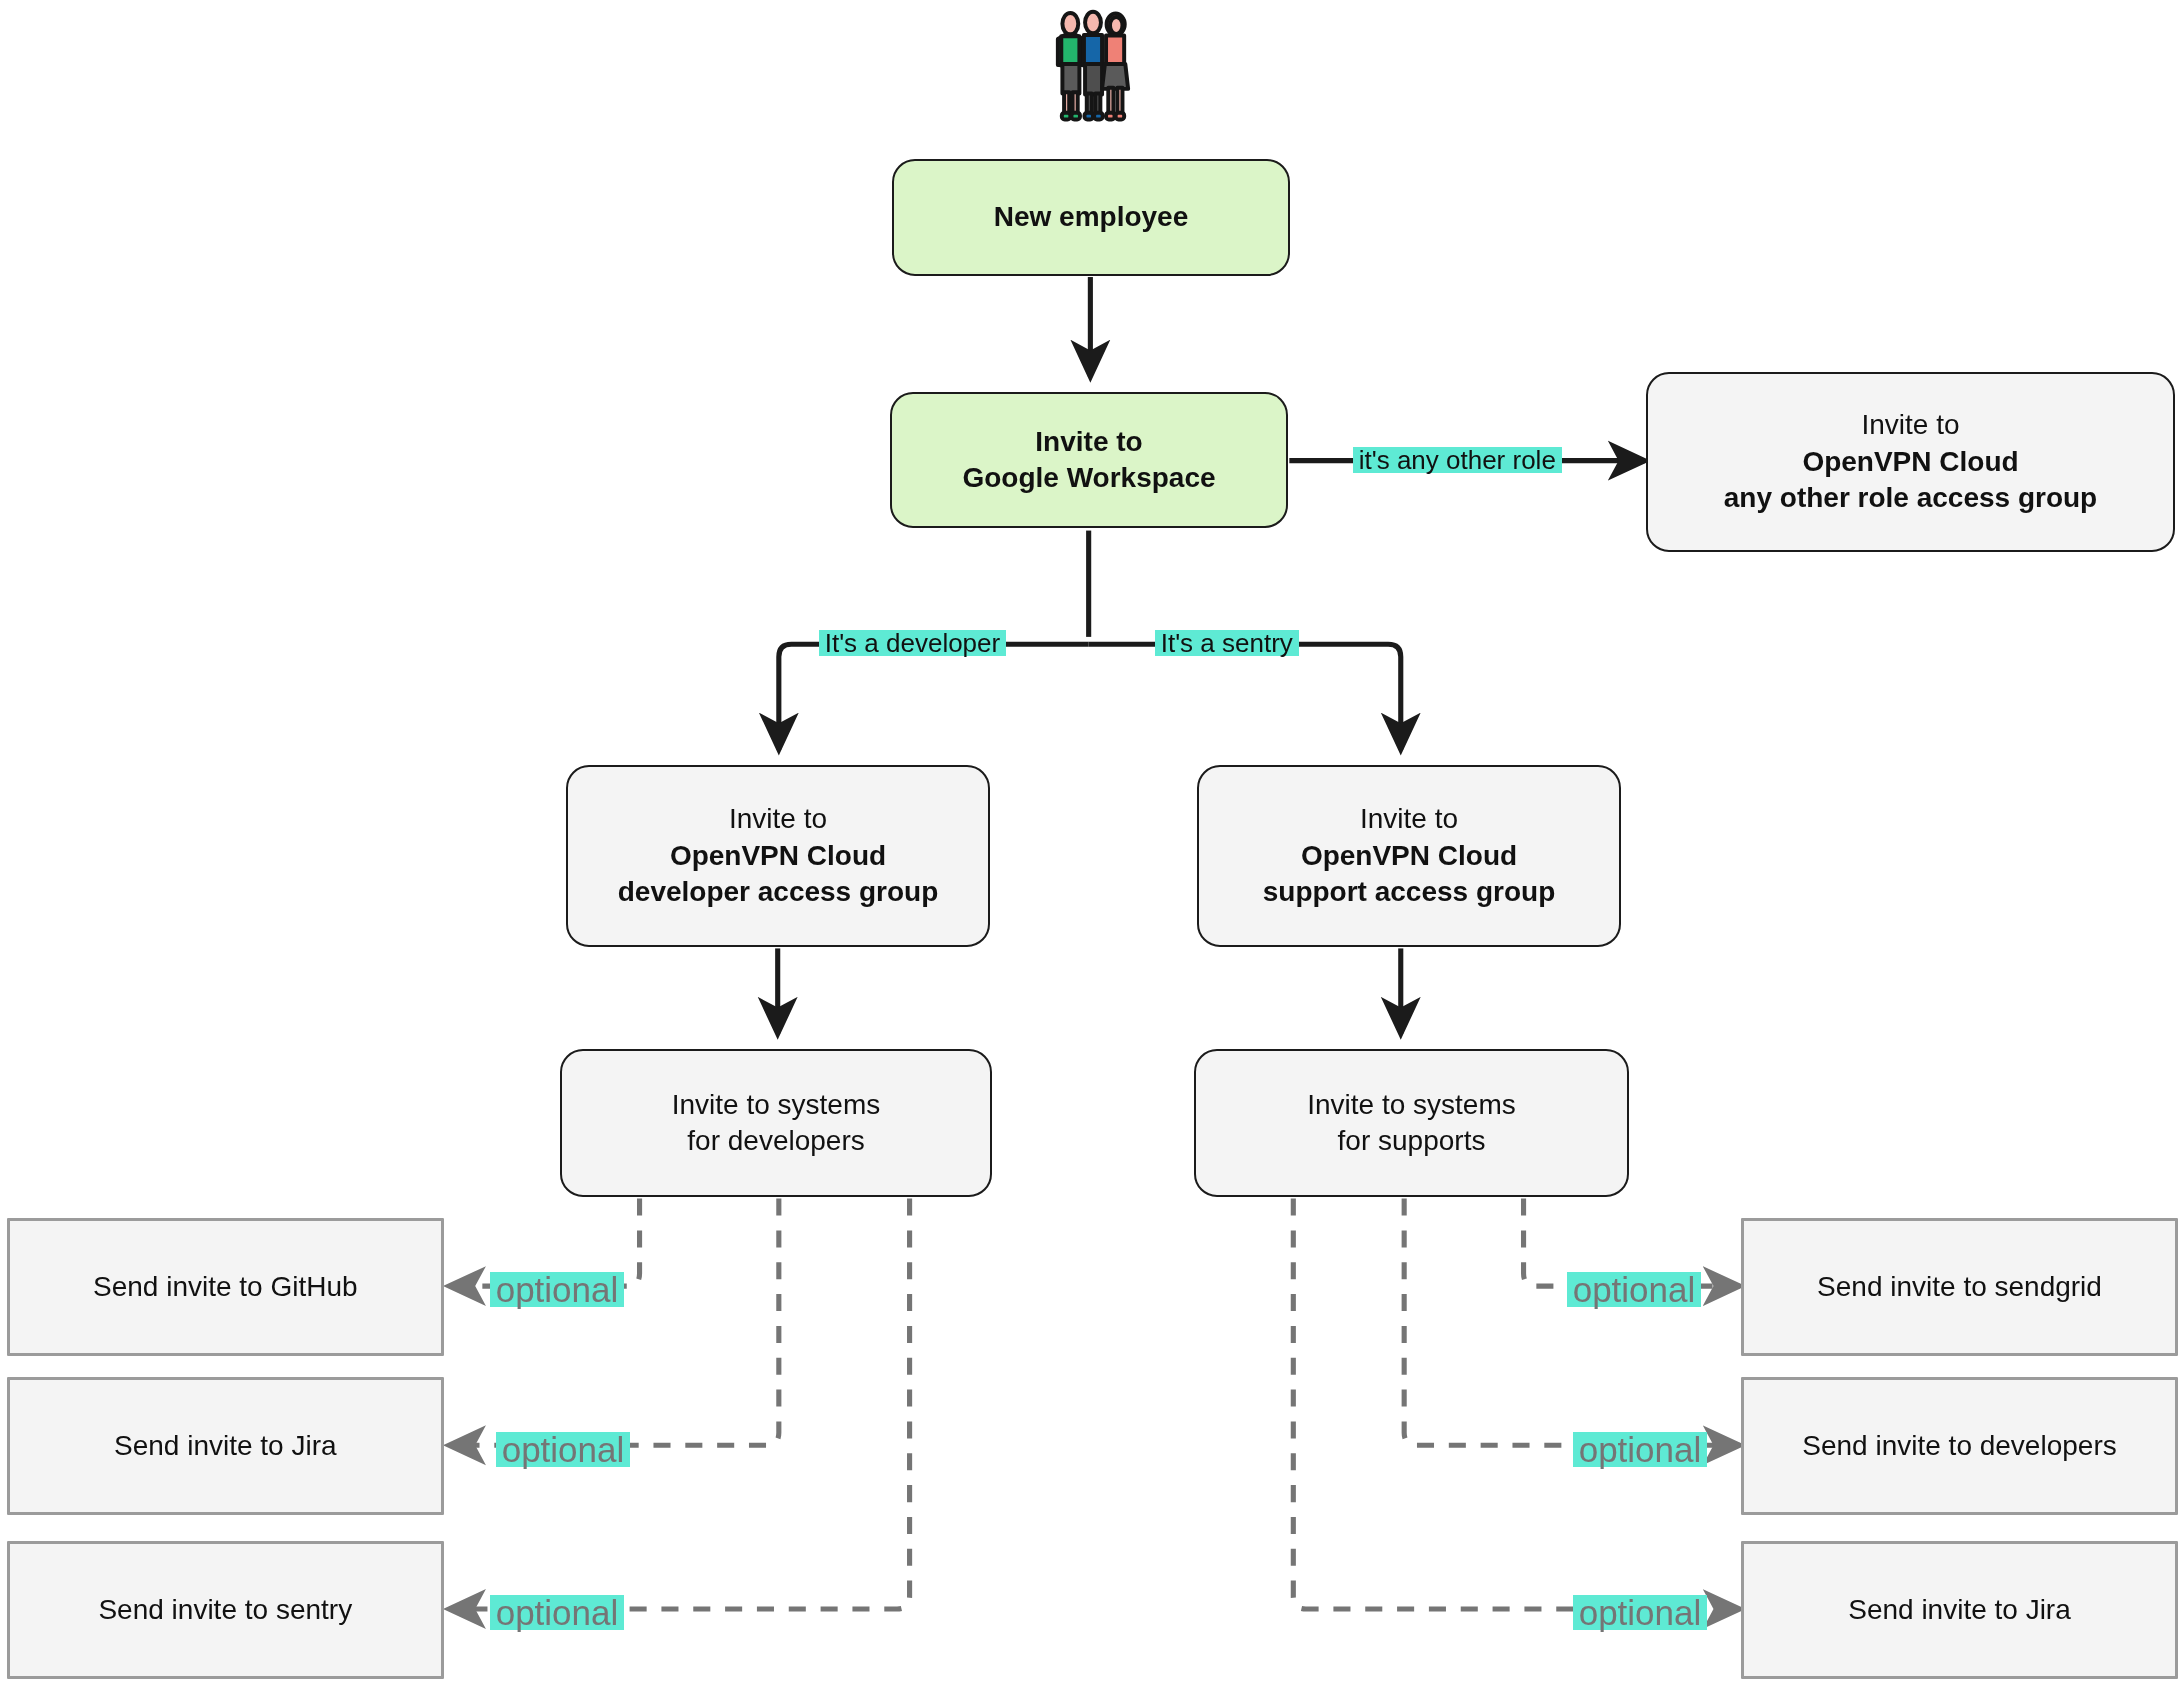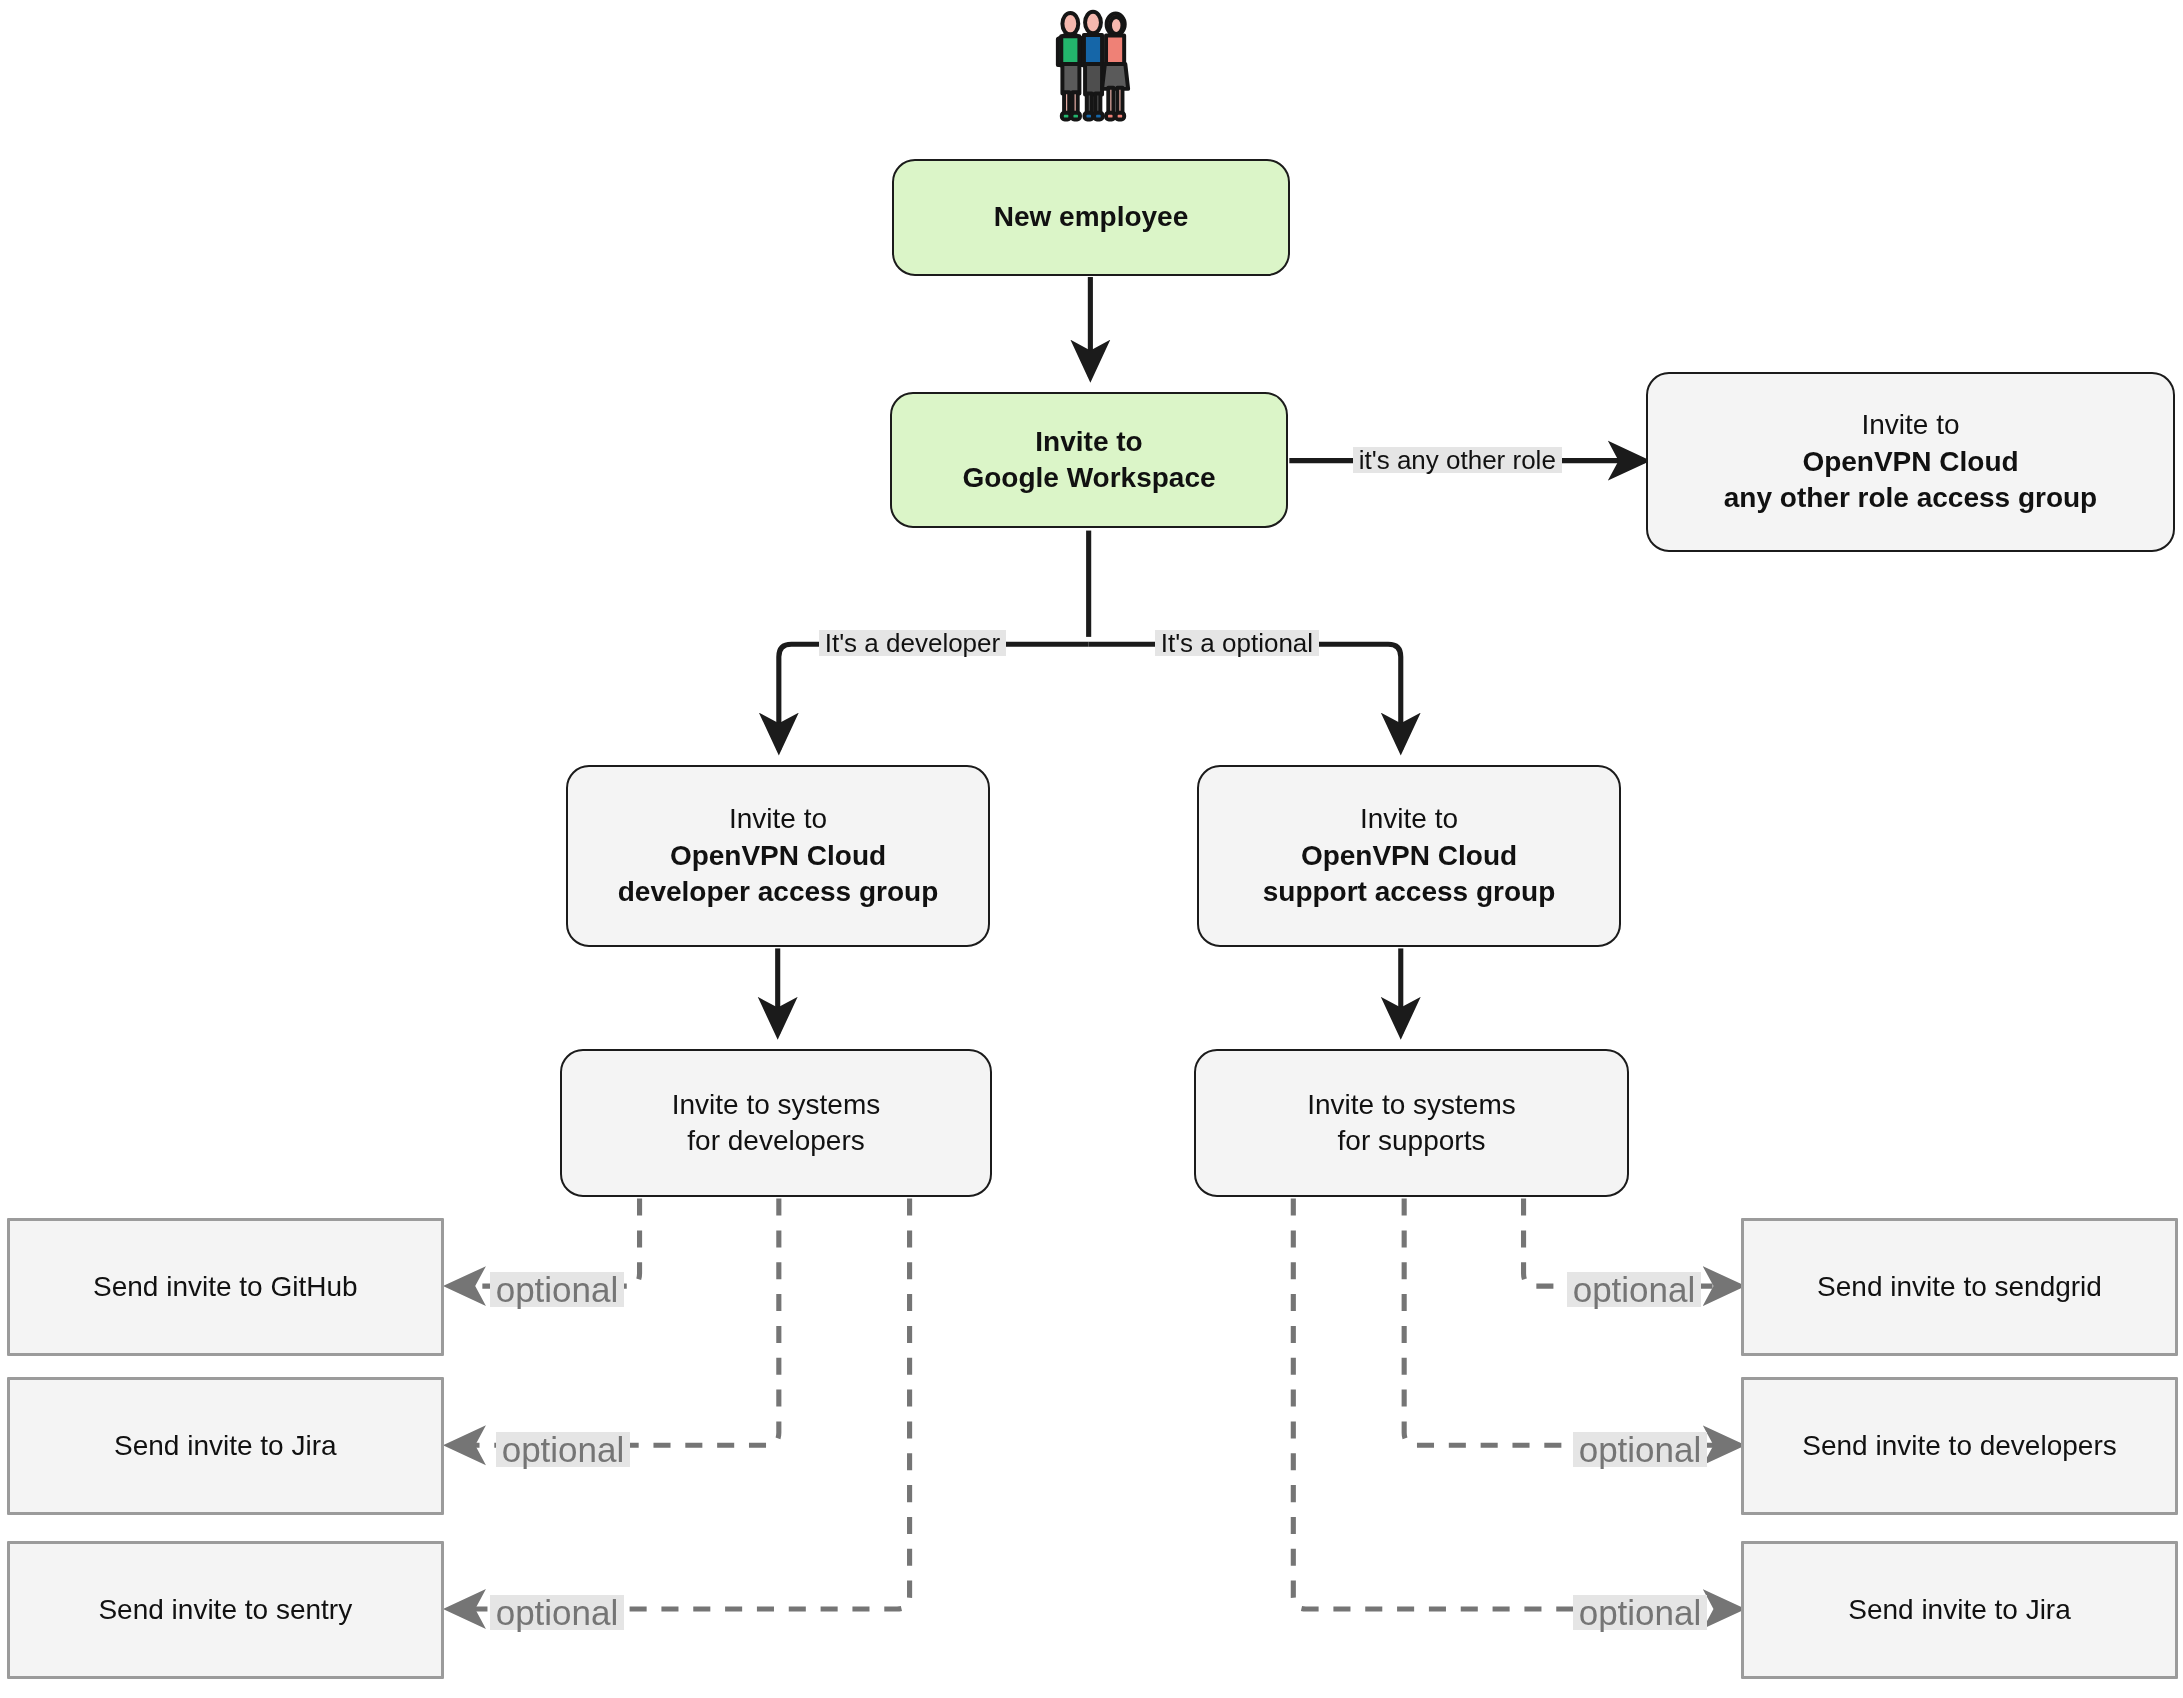--- a/index.html
+++ b/index.html
@@ -57,21 +57,21 @@
     line-height: 1.30;
   }
   .nline { display: block; white-space: nowrap; }
   .nline.b { font-weight: bold; }
 
   
   .edge-label {
     position: absolute;
     font-size: 26px;
     color: #111111;
-    background: #e5e5e5;
+    background: #5eead4;
     white-space: nowrap;
     padding: 0 5.7px;
     line-height: 1;
   }
   .edge-label.optional {
     color: #757575;
     font-size: 35px;
   }
 
   
@@ -214,21 +214,21 @@
   </div>
 
   <div class="node rect" style="left:1741px; top:1541px; width:437px; height:138px;">
     <span class="nline">Send invite to Jira</span>
   </div>
 
   <div class="edge-label" style="left:1353px; top:447px;">it's any other role</div>
 
   <div class="edge-label" style="left:819px; top:630px;">It's a developer</div>
 
-  <div class="edge-label" style="left:1155px; top:630px;">It's a optional</div>
+  <div class="edge-label" style="left:1155px; top:630px;">It's a sentry</div>
 
   <div class="edge-label optional" style="left:490px; top:1272px;">optional</div>
 
   <div class="edge-label optional" style="left:496px; top:1432px;">optional</div>
 
   <div class="edge-label optional" style="left:490px; top:1595px;">optional</div>
 
   <div class="edge-label optional" style="left:1567px; top:1272px;">optional</div>
 
   <div class="edge-label optional" style="left:1573px; top:1432px;">optional</div>

